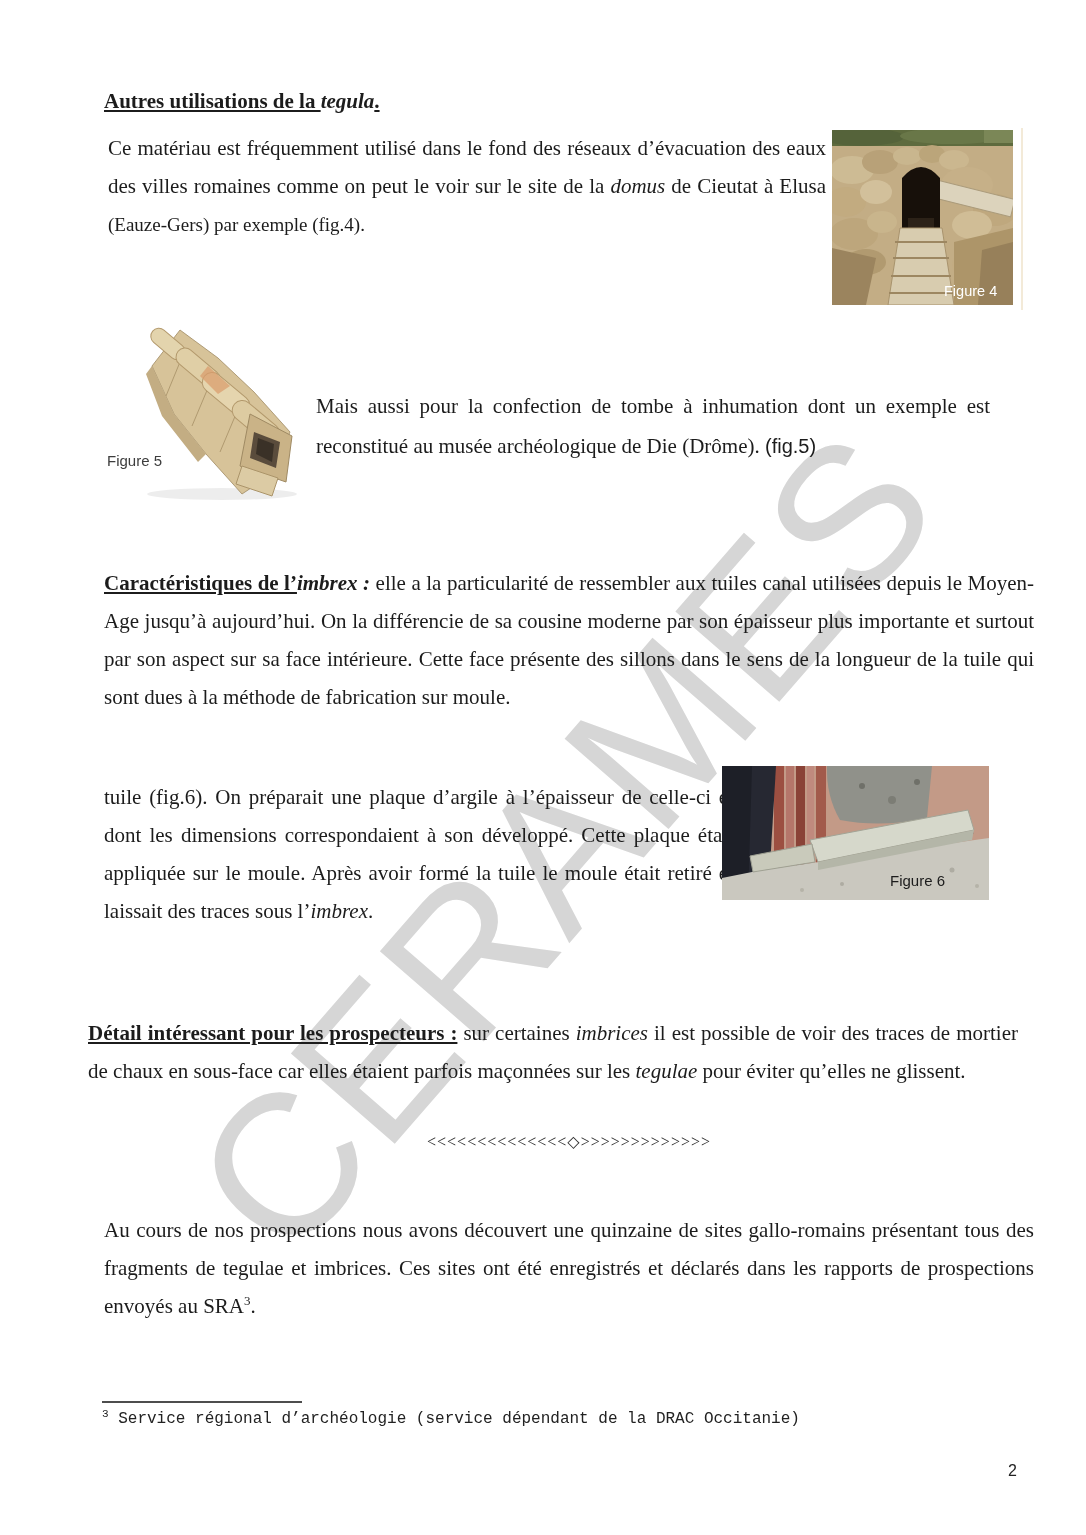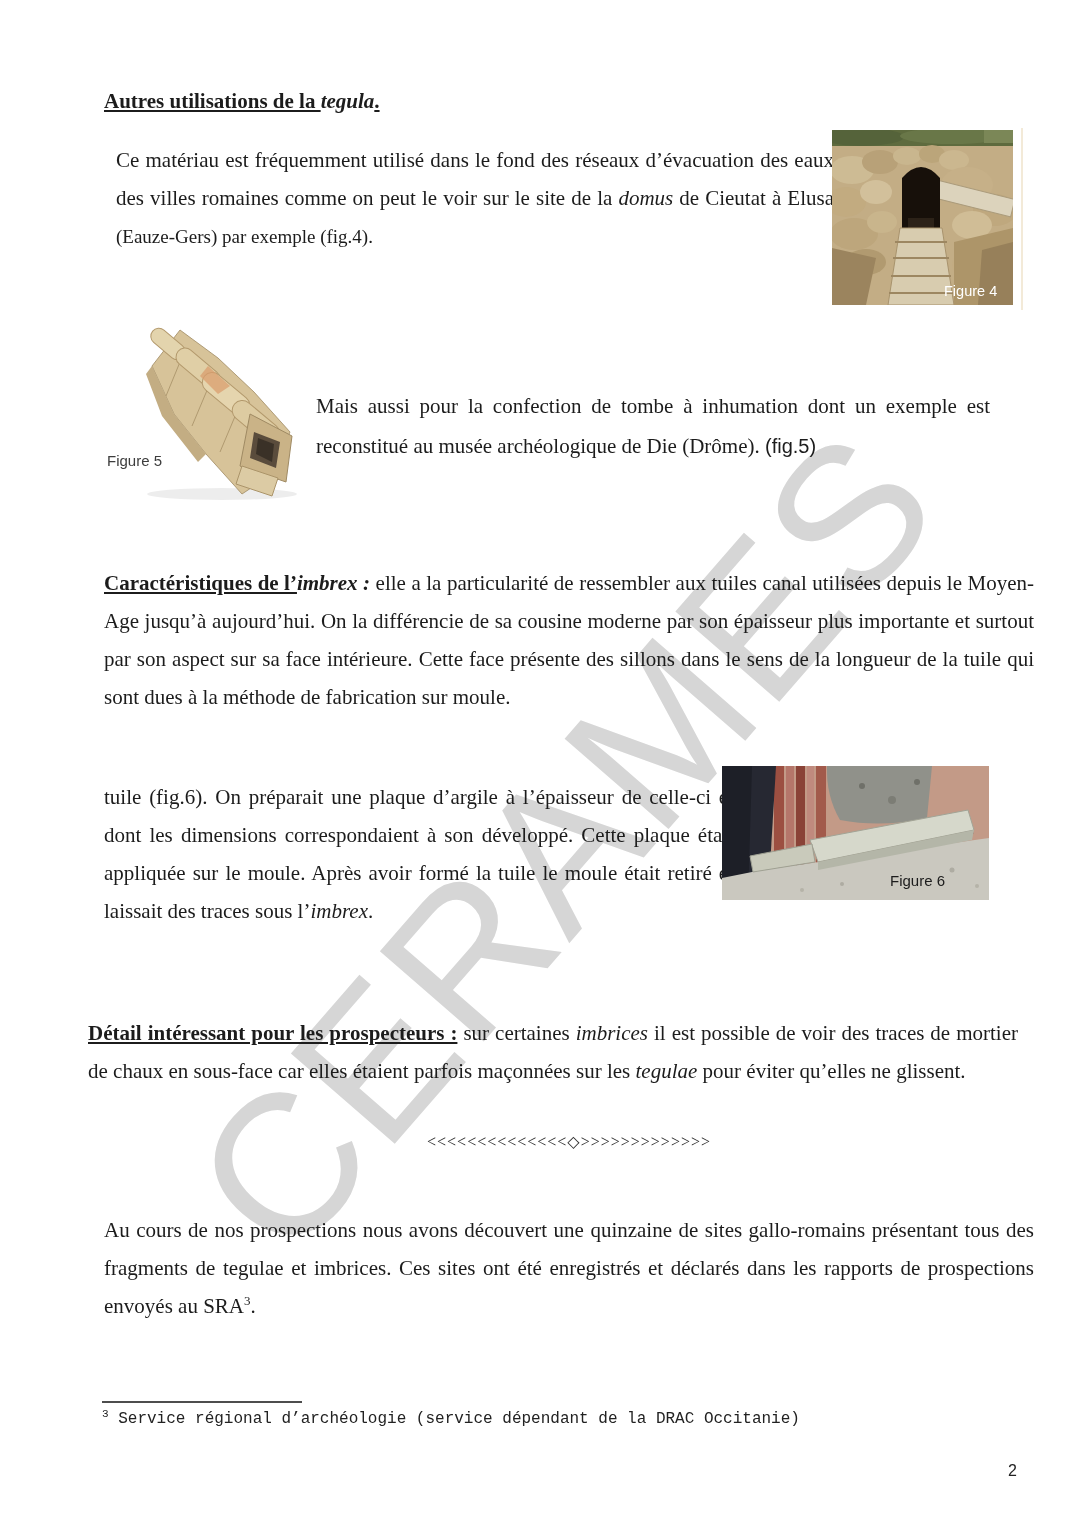--- a/index.html
+++ b/index.html
@@ -48,21 +48,21 @@
 <body>
 
 <div class="page">
 
   <div class="scan-line" style="left:1021px; top:128px; height:182px;"></div>
 
   <div class="watermark">CERAMES</div>
 
   <div class="heading" style="left:104px; top:88px;"><span class="b">Autres utilisations de la </span><span class="bi">tegula</span><span class="b">.</span></div>
 
-  <div class="txt" style="left:116px; top:129px; width:718px;margin-top:12px;"><span>Ce matériau est fréquemment utilisé dans le fond des réseaux d’évacuation des eaux des villes romaines comme on peut le voir sur le site de la </span><span class="i">domus</span><span> de Cieutat à Elusa </span><span class="sm">(Eauze-Gers) par exemple (fig.4).</span></div>
+  <div class="txt" style="left:108px; top:129px; width:718px;"><span>Ce matériau est fréquemment utilisé dans le fond des réseaux d’évacuation des eaux des villes romaines comme on peut le voir sur le site de la </span><span class="i">domus</span><span> de Cieutat à Elusa </span><span class="sm">(Eauze-Gers) par exemple (fig.4).</span></div>
 
   <div class="fig" style="left:832px; top:130px;text-align:right;">
     <svg width="181" height="175" viewBox="0 0 181 175">
       <rect width="181" height="175" fill="#c3ad85"></rect>
       <rect width="181" height="16" fill="#5e6b3e"></rect>
       <ellipse cx="30" cy="7" rx="42" ry="9" fill="#55633a"></ellipse>
       <ellipse cx="120" cy="6" rx="52" ry="8" fill="#697748"></ellipse>
       <rect x="152" y="0" width="29" height="13" fill="#7b8757"></rect>
       <ellipse cx="20" cy="40" rx="22" ry="14" fill="#cdbb94"></ellipse>
       <ellipse cx="48" cy="32" rx="18" ry="12" fill="#b8a178"></ellipse>

